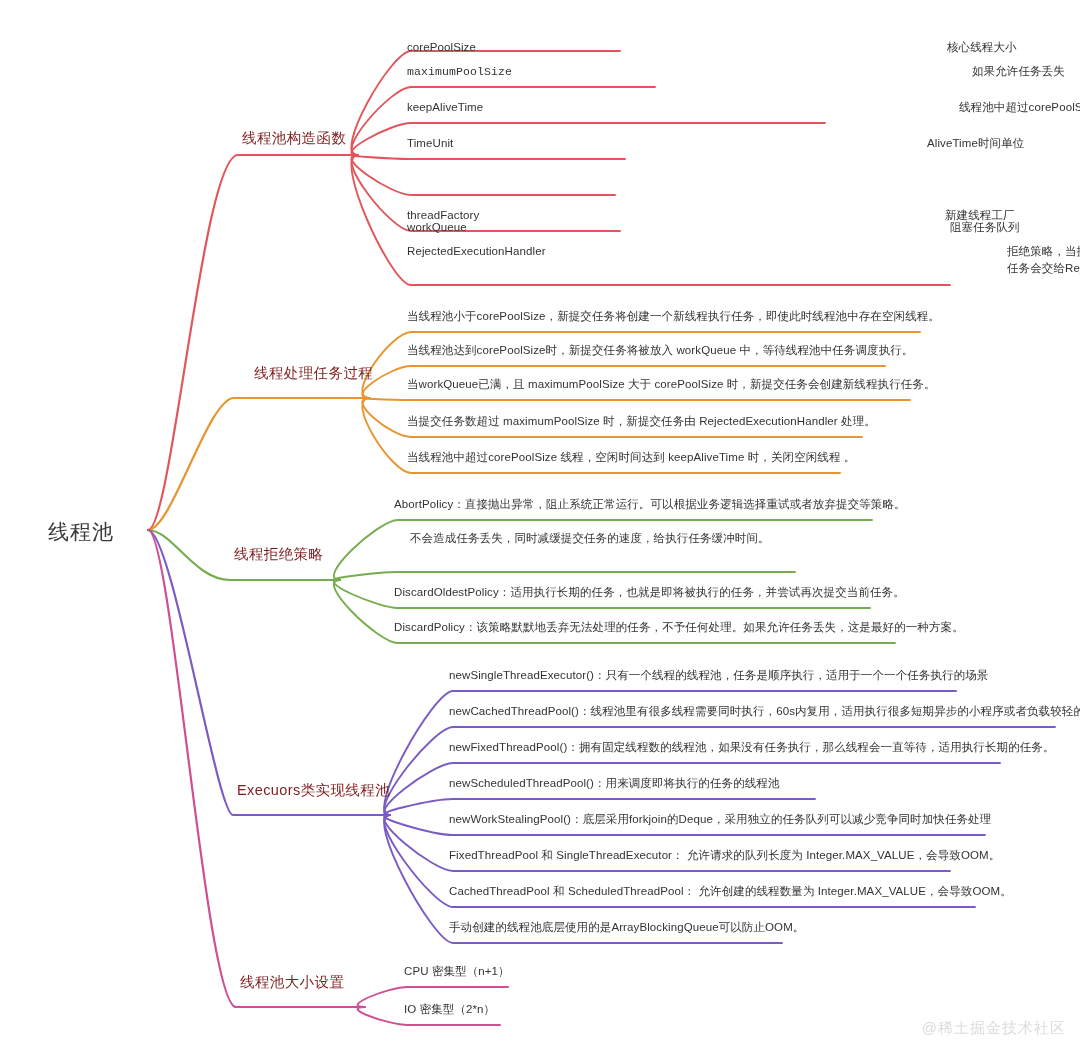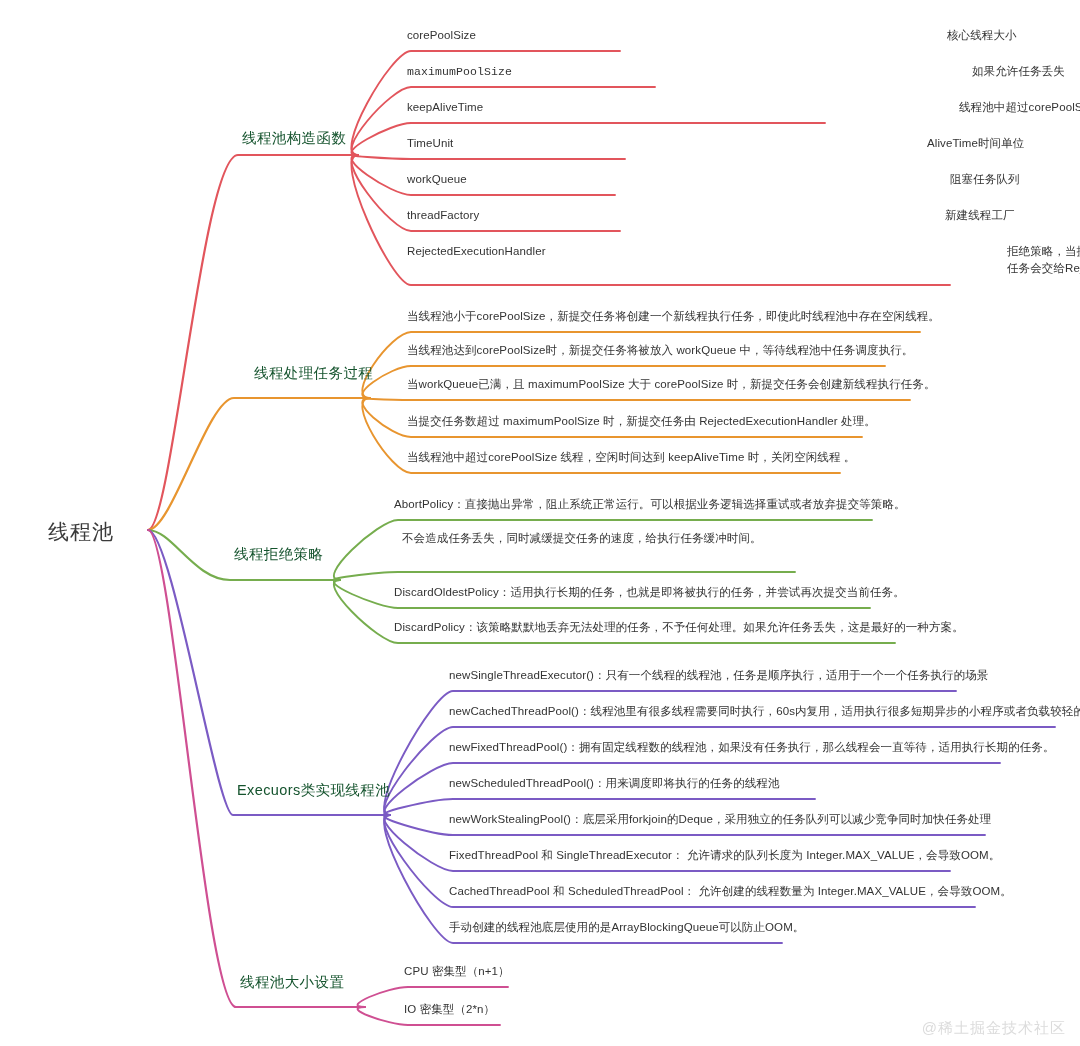--- a/index.html
+++ b/index.html
@@ -13,21 +13,21 @@
   svg.wires{position:absolute;left:0;top:0;width:1080px;height:1046px;pointer-events:none;}
   svg.wires path{fill:none;stroke-linecap:round;stroke-linejoin:round;}
 
   .node{position:absolute;white-space:nowrap;}
 
   .root-label{
     font-size:21px;color:#3a3a3a;letter-spacing:1px;
     left:48px;top:518px;
   }
   .branch-label{
-    font-size:14.5px;color:#14532d;font-weight:400;letter-spacing:.4px;
+    font-size:14.5px;color:#7f1d1d;font-weight:400;letter-spacing:.4px;
   }
   .leaf{
     font-size:11.5px;color:#333;line-height:16px;letter-spacing:.1px;
   }
   .leaf .ltitle{display:inline-block;}
   .leaf .ldesc{display:inline-block;}
   .leaf-2line{line-height:17px;}
 
   .watermark{
     position:absolute;right:14px;bottom:8px;
@@ -68,36 +68,36 @@
       <path d="M 390 815 C 364 815, 433 871, 453 871 L 950 871" stroke="#7b5bc4" stroke-width="1.9"></path>
       <path d="M 390 815 C 364 815, 433 907, 453 907 L 975 907" stroke="#7b5bc4" stroke-width="1.9"></path>
       <path d="M 390 815 C 364 815, 433 943, 453 943 L 782 943" stroke="#7b5bc4" stroke-width="1.9"></path>
       <path d="M 148 530 C 172 530, 205.65 1007, 236 1007 L 365 1007" stroke="#cf4f92" stroke-width="2.2"></path>
       <path d="M 365 1007 C 339 1007, 388 987, 408 987 L 508 987" stroke="#cf4f92" stroke-width="1.9"></path>
       <path d="M 365 1007 C 339 1007, 388 1025, 408 1025 L 500 1025" stroke="#cf4f92" stroke-width="1.9"></path>
     </svg>
   <div id="labels">
       <div class="node root-label" style="left: 48px; top: 518px;">线程池</div>
       <div class="node branch-label" style="left: 242px; top: 129px;">线程池构造函数</div>
-      <div class="node leaf" style="left: 407px; top: 27px;"><span class="ltitle" style="display: inline-block; width: 540px;">corePoolSize</span><span class="ldesc">核心线程大小</span></div>
+      <div class="node leaf" style="left: 407px; top: 27px;"><span class="ltitle" style="display: inline-block; width: 540px; margin-top: 12px;">corePoolSize</span><span class="ldesc">核心线程大小</span></div>
       <div class="node leaf" style="left: 407px; top: 63px;"><span class="ltitle" style="display: inline-block; width: 565px; font-family: Liberation Mono, monospace;">maximumPoolSize</span><span class="ldesc">如果允许任务丢失</span></div>
       <div class="node leaf" style="left: 407px; top: 99px;"><span class="ltitle" style="display: inline-block; width: 552px;">keepAliveTime</span><span class="ldesc">线程池中超过corePoolSize数目的空闲线程最大存活时间</span></div>
       <div class="node leaf" style="left: 407px; top: 135px;"><span class="ltitle" style="display: inline-block; width: 520px;">TimeUnit</span><span class="ldesc">AliveTime时间单位</span></div>
-      <div class="node leaf" style="left: 407px; top: 171px;"><span class="ltitle" style="display: inline-block; width: 543px;">workQueue</span><span class="ldesc">阻塞任务队列</span></div>
+      <div class="node leaf" style="left: 407px; top: 171px;"><span class="ltitle" style="display: inline-block; width: 543px; margin-top: 48px;">workQueue</span><span class="ldesc">阻塞任务队列</span></div>
       <div class="node leaf" style="left: 407px; top: 207px;"><span class="ltitle" style="display: inline-block; width: 538px;">threadFactory</span><span class="ldesc">新建线程工厂</span></div>
       <div class="node leaf leaf-2line" style="left: 407px; top: 243px;"><span class="ltitle" style="display: inline-block; width: 600px;">RejectedExecutionHandler</span><span class="ldesc">拒绝策略，当提交任务数超过maximumPoolSize+workQueue之和时，</span><div style="margin-left: 600px;">任务会交给RejectedExecutionHandler来处理</div></div>
       <div class="node branch-label" style="left: 254px; top: 364px;">线程处理任务过程</div>
       <div class="node leaf" style="left: 407px; top: 308px;"><span class="ldesc">当线程池小于corePoolSize，新提交任务将创建一个新线程执行任务，即使此时线程池中存在空闲线程。</span></div>
       <div class="node leaf" style="left: 407px; top: 342px;"><span class="ldesc">当线程池达到corePoolSize时，新提交任务将被放入 workQueue 中，等待线程池中任务调度执行。</span></div>
       <div class="node leaf" style="left: 407px; top: 376px;"><span class="ldesc">当workQueue已满，且 maximumPoolSize 大于 corePoolSize 时，新提交任务会创建新线程执行任务。</span></div>
       <div class="node leaf" style="left: 407px; top: 413px;"><span class="ldesc">当提交任务数超过 maximumPoolSize 时，新提交任务由 RejectedExecutionHandler 处理。</span></div>
       <div class="node leaf" style="left: 407px; top: 449px;"><span class="ldesc">当线程池中超过corePoolSize 线程，空闲时间达到 keepAliveTime 时，关闭空闲线程 。</span></div>
       <div class="node branch-label" style="left: 234px; top: 545px;">线程拒绝策略</div>
       <div class="node leaf" style="left: 394px; top: 496px;"><span class="ldesc">AbortPolicy：直接抛出异常，阻止系统正常运行。可以根据业务逻辑选择重试或者放弃提交等策略。</span></div>
-      <div class="node leaf leaf-2line" style="left: 394px; top: 530px;"><div style="margin-left: 8px;">不会造成任务丢失，同时减缓提交任务的速度，给执行任务缓冲时间。</div></div>
+      <div class="node leaf leaf-2line" style="left: 394px; top: 530px;"><div style="margin-left: 16px;">不会造成任务丢失，同时减缓提交任务的速度，给执行任务缓冲时间。</div></div>
       <div class="node leaf" style="left: 394px; top: 584px;"><span class="ldesc">DiscardOldestPolicy：适用执行长期的任务，也就是即将被执行的任务，并尝试再次提交当前任务。</span></div>
       <div class="node leaf" style="left: 394px; top: 619px;"><span class="ldesc">DiscardPolicy：该策略默默地丢弃无法处理的任务，不予任何处理。如果允许任务丢失，这是最好的一种方案。</span></div>
       <div class="node branch-label" style="left: 237px; top: 781px;">Execuors类实现线程池</div>
       <div class="node leaf" style="left: 449px; top: 667px;"><span class="ldesc">newSingleThreadExecutor()：只有一个线程的线程池，任务是顺序执行，适用于一个一个任务执行的场景</span></div>
       <div class="node leaf" style="left: 449px; top: 703px;"><span class="ldesc">newCachedThreadPool()：线程池里有很多线程需要同时执行，60s内复用，适用执行很多短期异步的小程序或者负载较轻的服务</span></div>
       <div class="node leaf" style="left: 449px; top: 739px;"><span class="ldesc">newFixedThreadPool()：拥有固定线程数的线程池，如果没有任务执行，那么线程会一直等待，适用执行长期的任务。</span></div>
       <div class="node leaf" style="left: 449px; top: 775px;"><span class="ldesc">newScheduledThreadPool()：用来调度即将执行的任务的线程池</span></div>
       <div class="node leaf" style="left: 449px; top: 811px;"><span class="ldesc">newWorkStealingPool()：底层采用forkjoin的Deque，采用独立的任务队列可以减少竞争同时加快任务处理</span></div>
       <div class="node leaf" style="left: 449px; top: 847px;"><span class="ldesc">FixedThreadPool 和 SingleThreadExecutor： 允许请求的队列长度为 Integer.MAX_VALUE，会导致OOM。</span></div>
       <div class="node leaf" style="left: 449px; top: 883px;"><span class="ldesc">CachedThreadPool 和 ScheduledThreadPool： 允许创建的线程数量为 Integer.MAX_VALUE，会导致OOM。</span></div>

